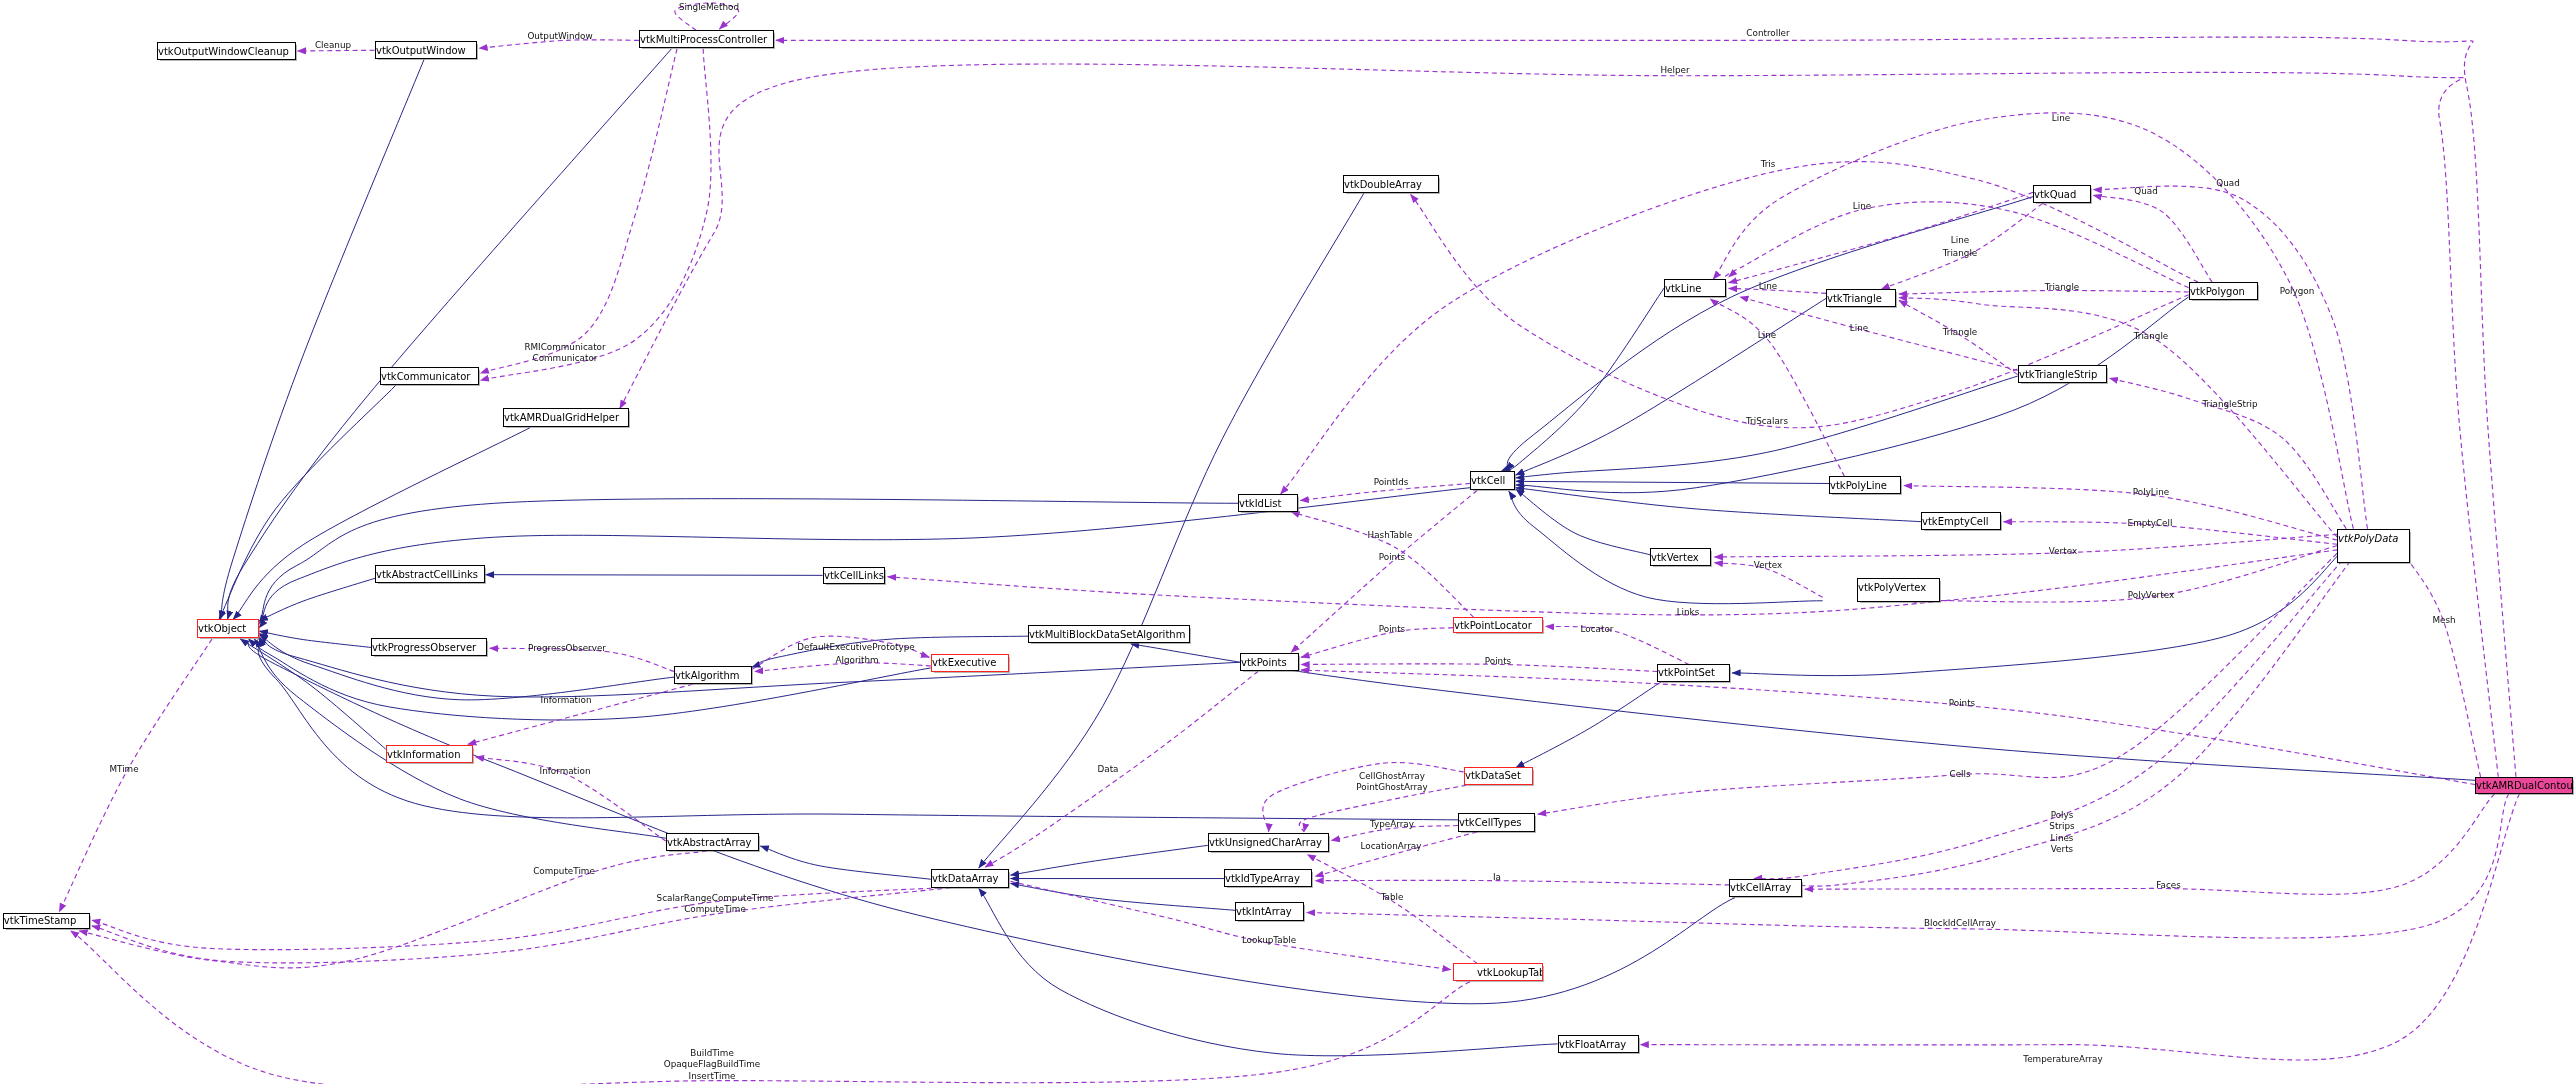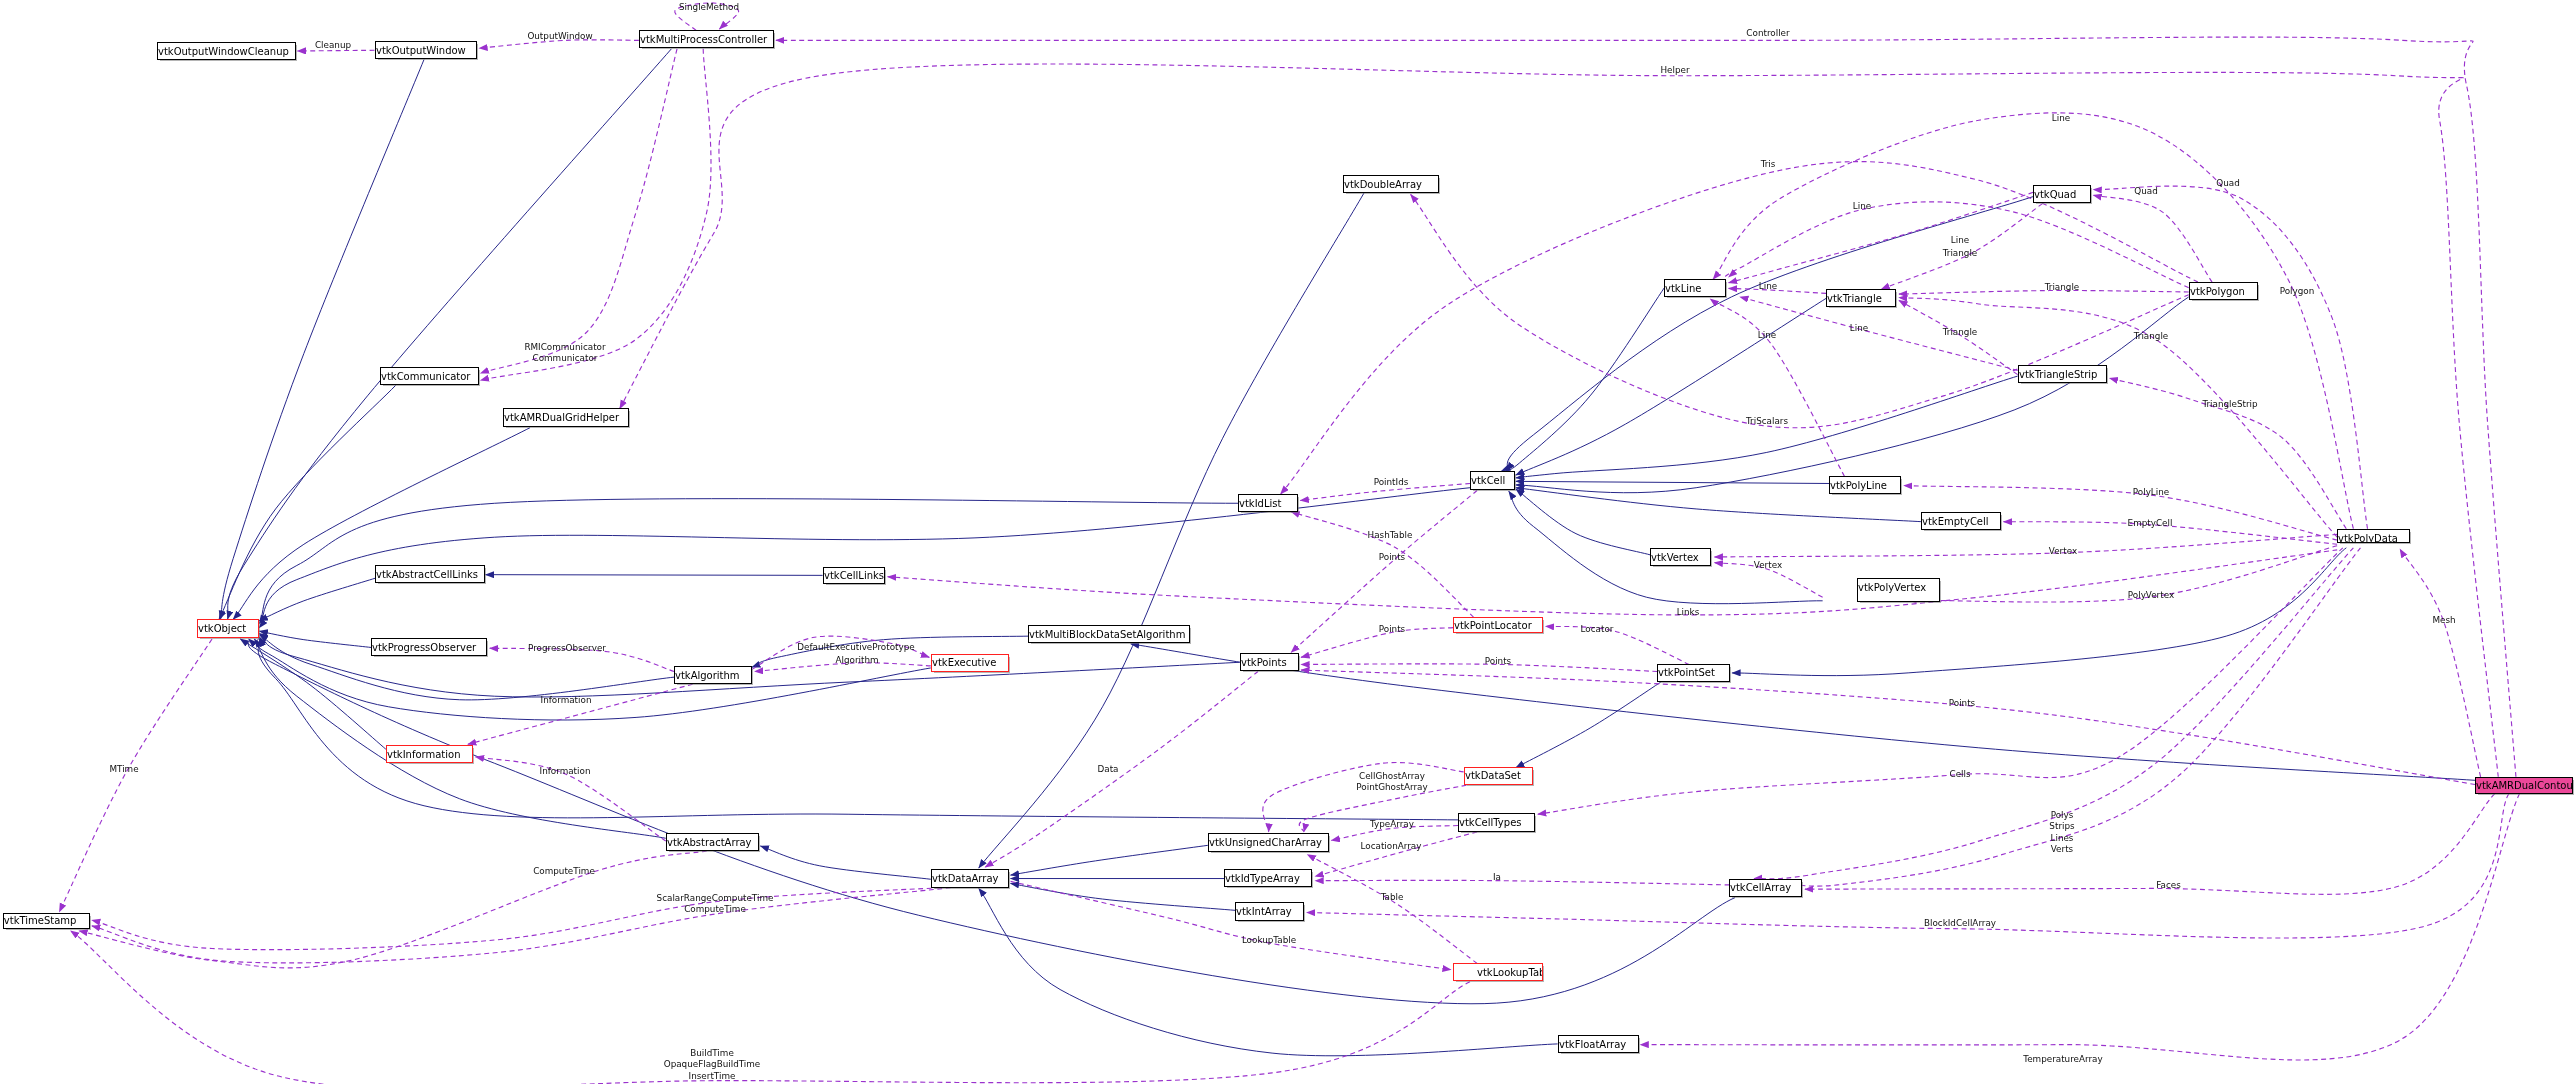--- a/index.html
+++ b/index.html
@@ -134,21 +134,21 @@
       <div class="node" style="left: 1664px; top: 279px; width: 62px; height: 18.4px; line-height: 17px;">vtkLine</div>
       <div class="node" style="left: 1826px; top: 289px; width: 70px; height: 18.4px; line-height: 17px;">vtkTriangle</div>
       <div class="node" style="left: 2189px; top: 282px; width: 69px; height: 18.4px; line-height: 17px;">vtkPolygon</div>
       <div class="node" style="left: 2018px; top: 365px; width: 89px; height: 18.4px; line-height: 17px;">vtkTriangleStrip</div>
       <div class="node" style="left: 380px; top: 367px; width: 99px; height: 18.4px; line-height: 17px;">vtkCommunicator</div>
       <div class="node" style="left: 503px; top: 408px; width: 126px; height: 19px; line-height: 17.7px;">vtkAMRDualGridHelper</div>
       <div class="node" style="left: 1238px; top: 494px; width: 60px; height: 18.4px; line-height: 17px;">vtkIdList</div>
       <div class="node" style="left: 1470px; top: 471px; width: 45px; height: 19px; line-height: 17.7px;">vtkCell</div>
       <div class="node" style="left: 1829px; top: 476px; width: 72px; height: 18.4px; line-height: 17px;">vtkPolyLine</div>
       <div class="node" style="left: 1921px; top: 512px; width: 80px; height: 18.4px; line-height: 17px;">vtkEmptyCell</div>
-      <div class="node" style="left: 2337px; top: 529px; width: 73px; height: 14px; line-height: 17.7px;">vtkPolyData</div>
+      <div class="node" style="left: 2337px; top: 529px; width: 73px; height: 34px; line-height: 17.7px; font-style: italic;">vtkPolyData</div>
       <div class="node" style="left: 1650px; top: 548px; width: 61px; height: 18.4px; line-height: 17px;">vtkVertex</div>
       <div class="node" style="left: 1823px; top: 578px; width: 83px; height: 24px; line-height: 17px; margin-left: 34px;">vtkPolyVertex</div>
       <div class="node" style="left: 375px; top: 565px; width: 110px; height: 18.4px; line-height: 17px;">vtkAbstractCellLinks</div>
       <div class="node" style="left: 823px; top: 567px; width: 62px; height: 17px; line-height: 15.5px;">vtkCellLinks</div>
       <div class="node truncated" style="left: 197px; top: 619px; width: 62px; height: 19px; line-height: 17.7px;">vtkObject</div>
       <div class="node" style="left: 371px; top: 638px; width: 116px; height: 18.4px; line-height: 17px;">vtkProgressObserver</div>
       <div class="node" style="left: 674px; top: 666px; width: 78px; height: 18.4px; line-height: 17px;">vtkAlgorithm</div>
       <div class="node truncated" style="left: 931px; top: 654px; width: 78px; height: 17.7px; line-height: 16.3px;">vtkExecutive</div>
       <div class="node" style="left: 1028px; top: 625px; width: 162px; height: 18.4px; line-height: 17px;">vtkMultiBlockDataSetAlgorithm</div>
       <div class="node" style="left: 1240px; top: 653px; width: 59px; height: 18.4px; line-height: 17px;">vtkPoints</div>

